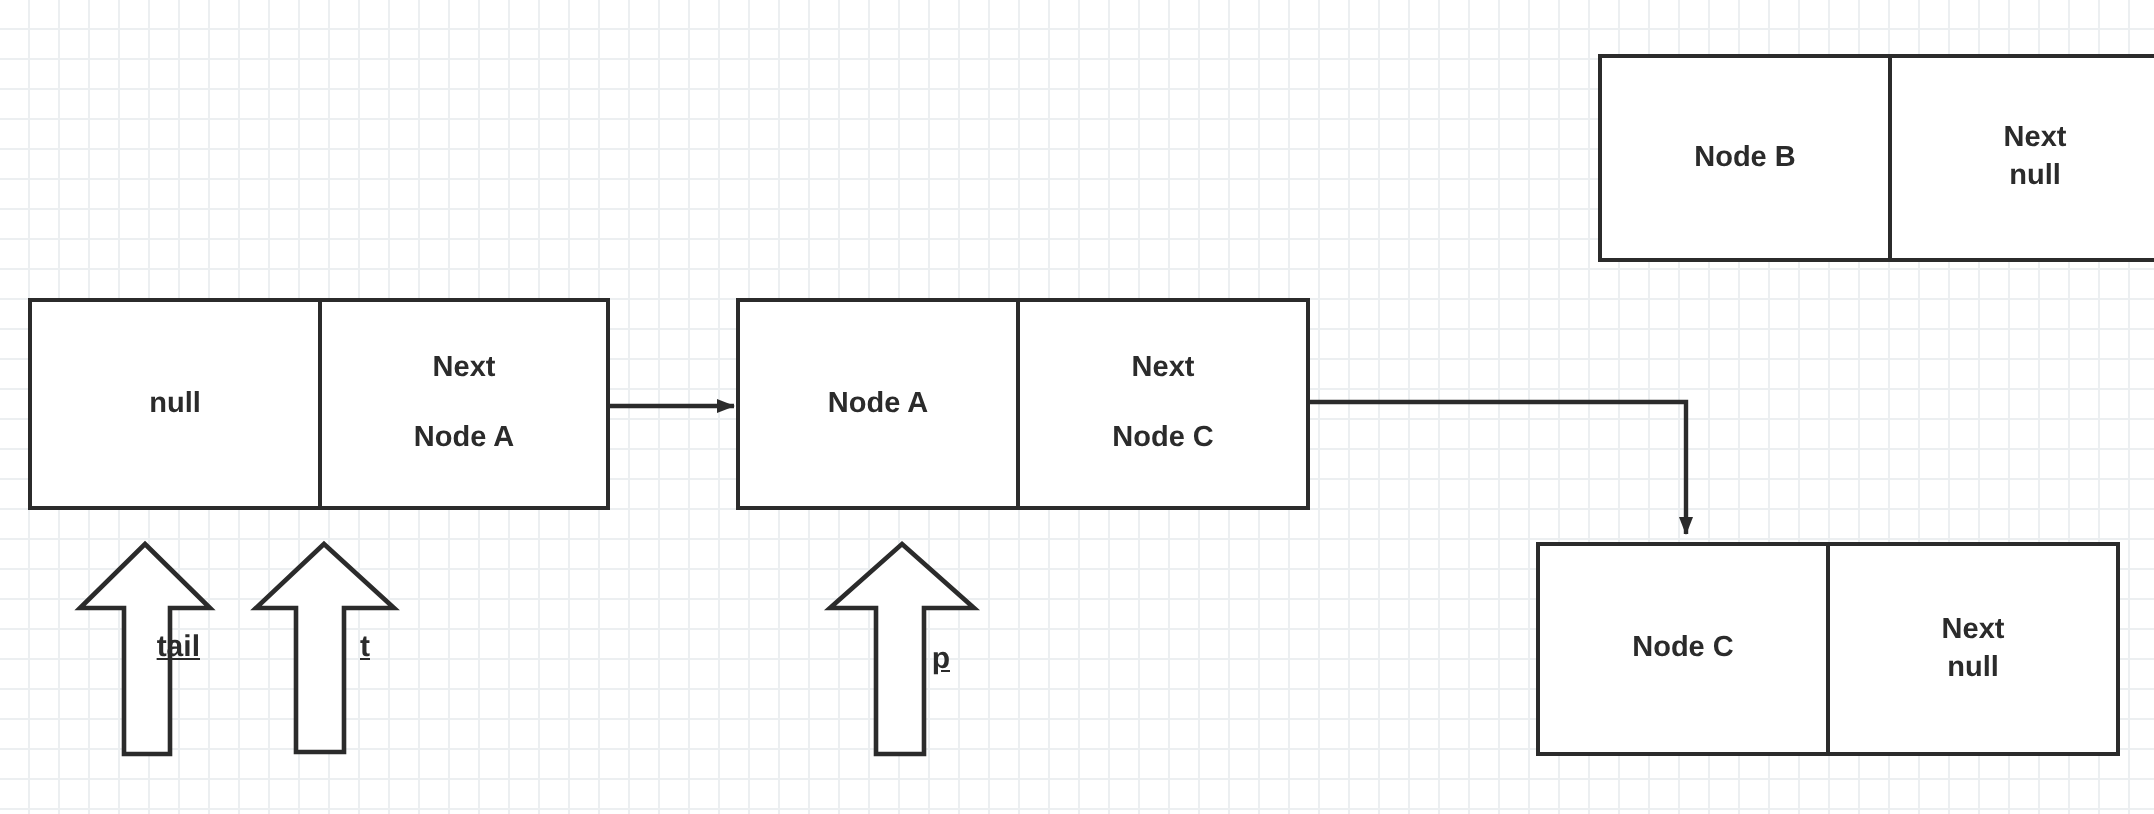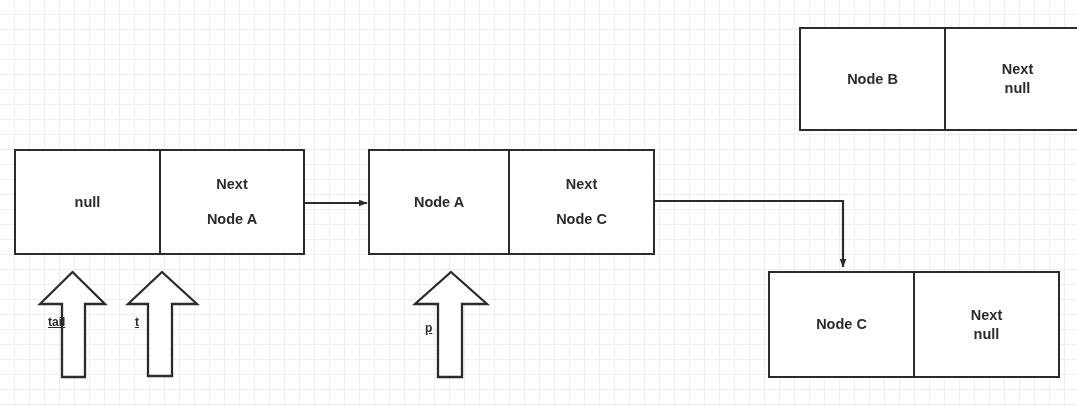--- a/index.html
+++ b/index.html
@@ -59,23 +59,23 @@
     top: 0;
     width: 1077px;
     height: 407px;
     pointer-events: none;
   }
 
   .ptr-label {
     position: absolute;
     color: #2b2b2b;
     font-weight: bold;
-    font-size: 12px;
+    font-size: 15px;
     white-space: nowrap;
-    text-align: left;
+    text-align: right;
     text-decoration: underline;
   }
 
   .watermark {
     position: absolute;
     left: 820px;
     top: 379px;
     font-size: 15px;
     color: #dcdcdc;
     letter-spacing: 0.4px;

